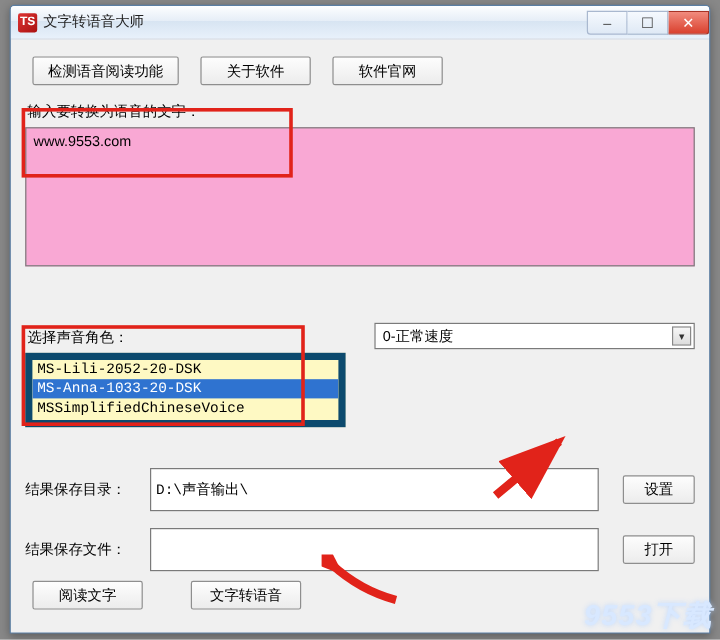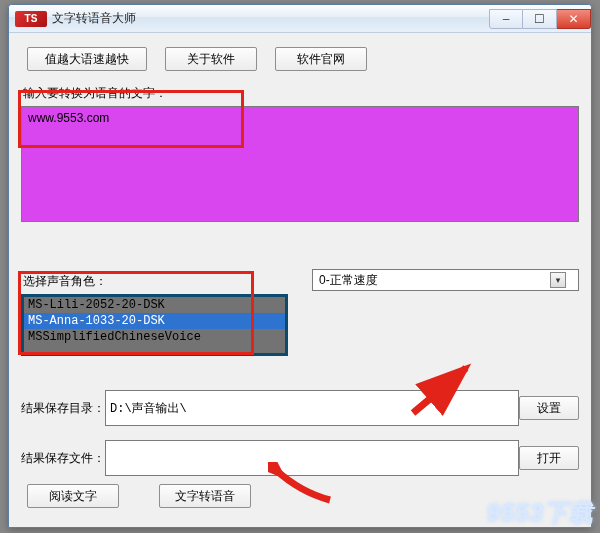--- a/index.html
+++ b/index.html
@@ -28,21 +28,21 @@
   .titlebar {
     height: 28px;
     background: linear-gradient(#fdfeff,#e6eef7 45%,#d7e4f2 46%,#e8f1fb);
     border-bottom: 1px solid #bfcde0;
     display: flex;
     align-items: center;
     padding-left: 6px;
     border-radius: 3px 3px 0 0;
   }
   .app-icon {
-    width: 32px; height: 16px;
+    width: 16px; height: 16px;
     background: linear-gradient(135deg,#d33,#a11);
     border-radius: 2px;
     color:#fff;
     font-size:10px;
     font-weight:bold;
     display:flex; align-items:center; justify-content:center;
     margin-right:5px;
     text-align:center;
   }
   .title-text { color:#222; }
@@ -73,54 +73,54 @@
     cursor:pointer;
     display:inline-flex; align-items:center; justify-content:center;
   }
   .btn-wide{ min-width:120px;}
   .btn-mid{ min-width:92px;}
   .label { display:block; margin:4px 0 4px 2px; color:#000;}
   .textarea {
     width:100%;
     height:116px;
     border:1px solid #7a7a7a;
-    background:#d946ef;
+    background:#f9a8d4;
     padding:4px 6px;
     font-family: inherit;
     font-size:12px;
     resize:none;
     overflow-y:scroll;
   }
   .row-half { display:flex; gap:24px; margin-top:44px;justify-content:space-between;}
   .col { flex:1; }
   .listbox {
     width:100%;
     height:62px;
-    border:3px solid #0c4a6e;
-    background:#737373;
+    border:6px solid #0c4a6e;
+    background:#fef9c3;
     overflow:hidden;
   }
   .listbox .item{
     padding:1px 4px; font-family: "Courier New", monospace; font-size:12px;
     white-space:nowrap;
   }
   .listbox .item.selected{ background:#2f73d0; color:#fff;}
   .select {
     width:100%;
     height:22px;
     border:1px solid #7a7a7a;
     background:#fff;
     display:flex; align-items:center; justify-content:space-between;
-    padding:0 12px 0 6px;
+    padding:0 2px 0 6px;
   }
   .select .arrow{
     width:16px;height:16px;border:1px solid #888;background:linear-gradient(#f7f7f7,#ddd);
     display:flex;align-items:center;justify-content:center;font-size:9px;color:#333;
   }
-  .field-row{ display:flex; align-items:center; gap:0; margin-top:14px;}
+  .field-row{ display:flex; align-items:center; gap:20px; margin-top:14px;}
   .field-row .lbl{ white-space:nowrap;}
   .text-input{
     flex:1; height:36px; border:1px solid #7a7a7a; background:#fff;
     padding:0 4px; font-family:"Courier New",monospace; font-size:12px;
   }
   .btn-small{ min-width:60px;}
   .bottom-btns{ display:flex; gap:40px; margin-top:8px; padding-left:6px;}
   
   .hl{ position:absolute; border:3px solid #e1231a; pointer-events:none;}
   .hl1{ left:18px; top:90px; width:226px; height:58px;}
@@ -144,21 +144,21 @@
     <div class="title-text">文字转语音大师</div>
     <div class="win-controls">
       <div class="win-btn">–</div>
       <div class="win-btn">☐</div>
       <div class="win-btn close">✕</div>
     </div>
   </div>
 
   <div class="client">
     <div class="top-btns">
-      <button class="btn btn-wide">值越大语速越快</button>
+      <button class="btn btn-wide">检测语音阅读功能</button>
       <button class="btn btn-mid">关于软件</button>
       <button class="btn btn-mid">软件官网</button>
     </div>
 
     <span class="label">输入要转换为语音的文字：</span>
     <textarea class="textarea" style="">www.9553.com</textarea>
 
     <div class="row-half">
       <div class="col">
         <span class="label">选择声音角色：</span>

